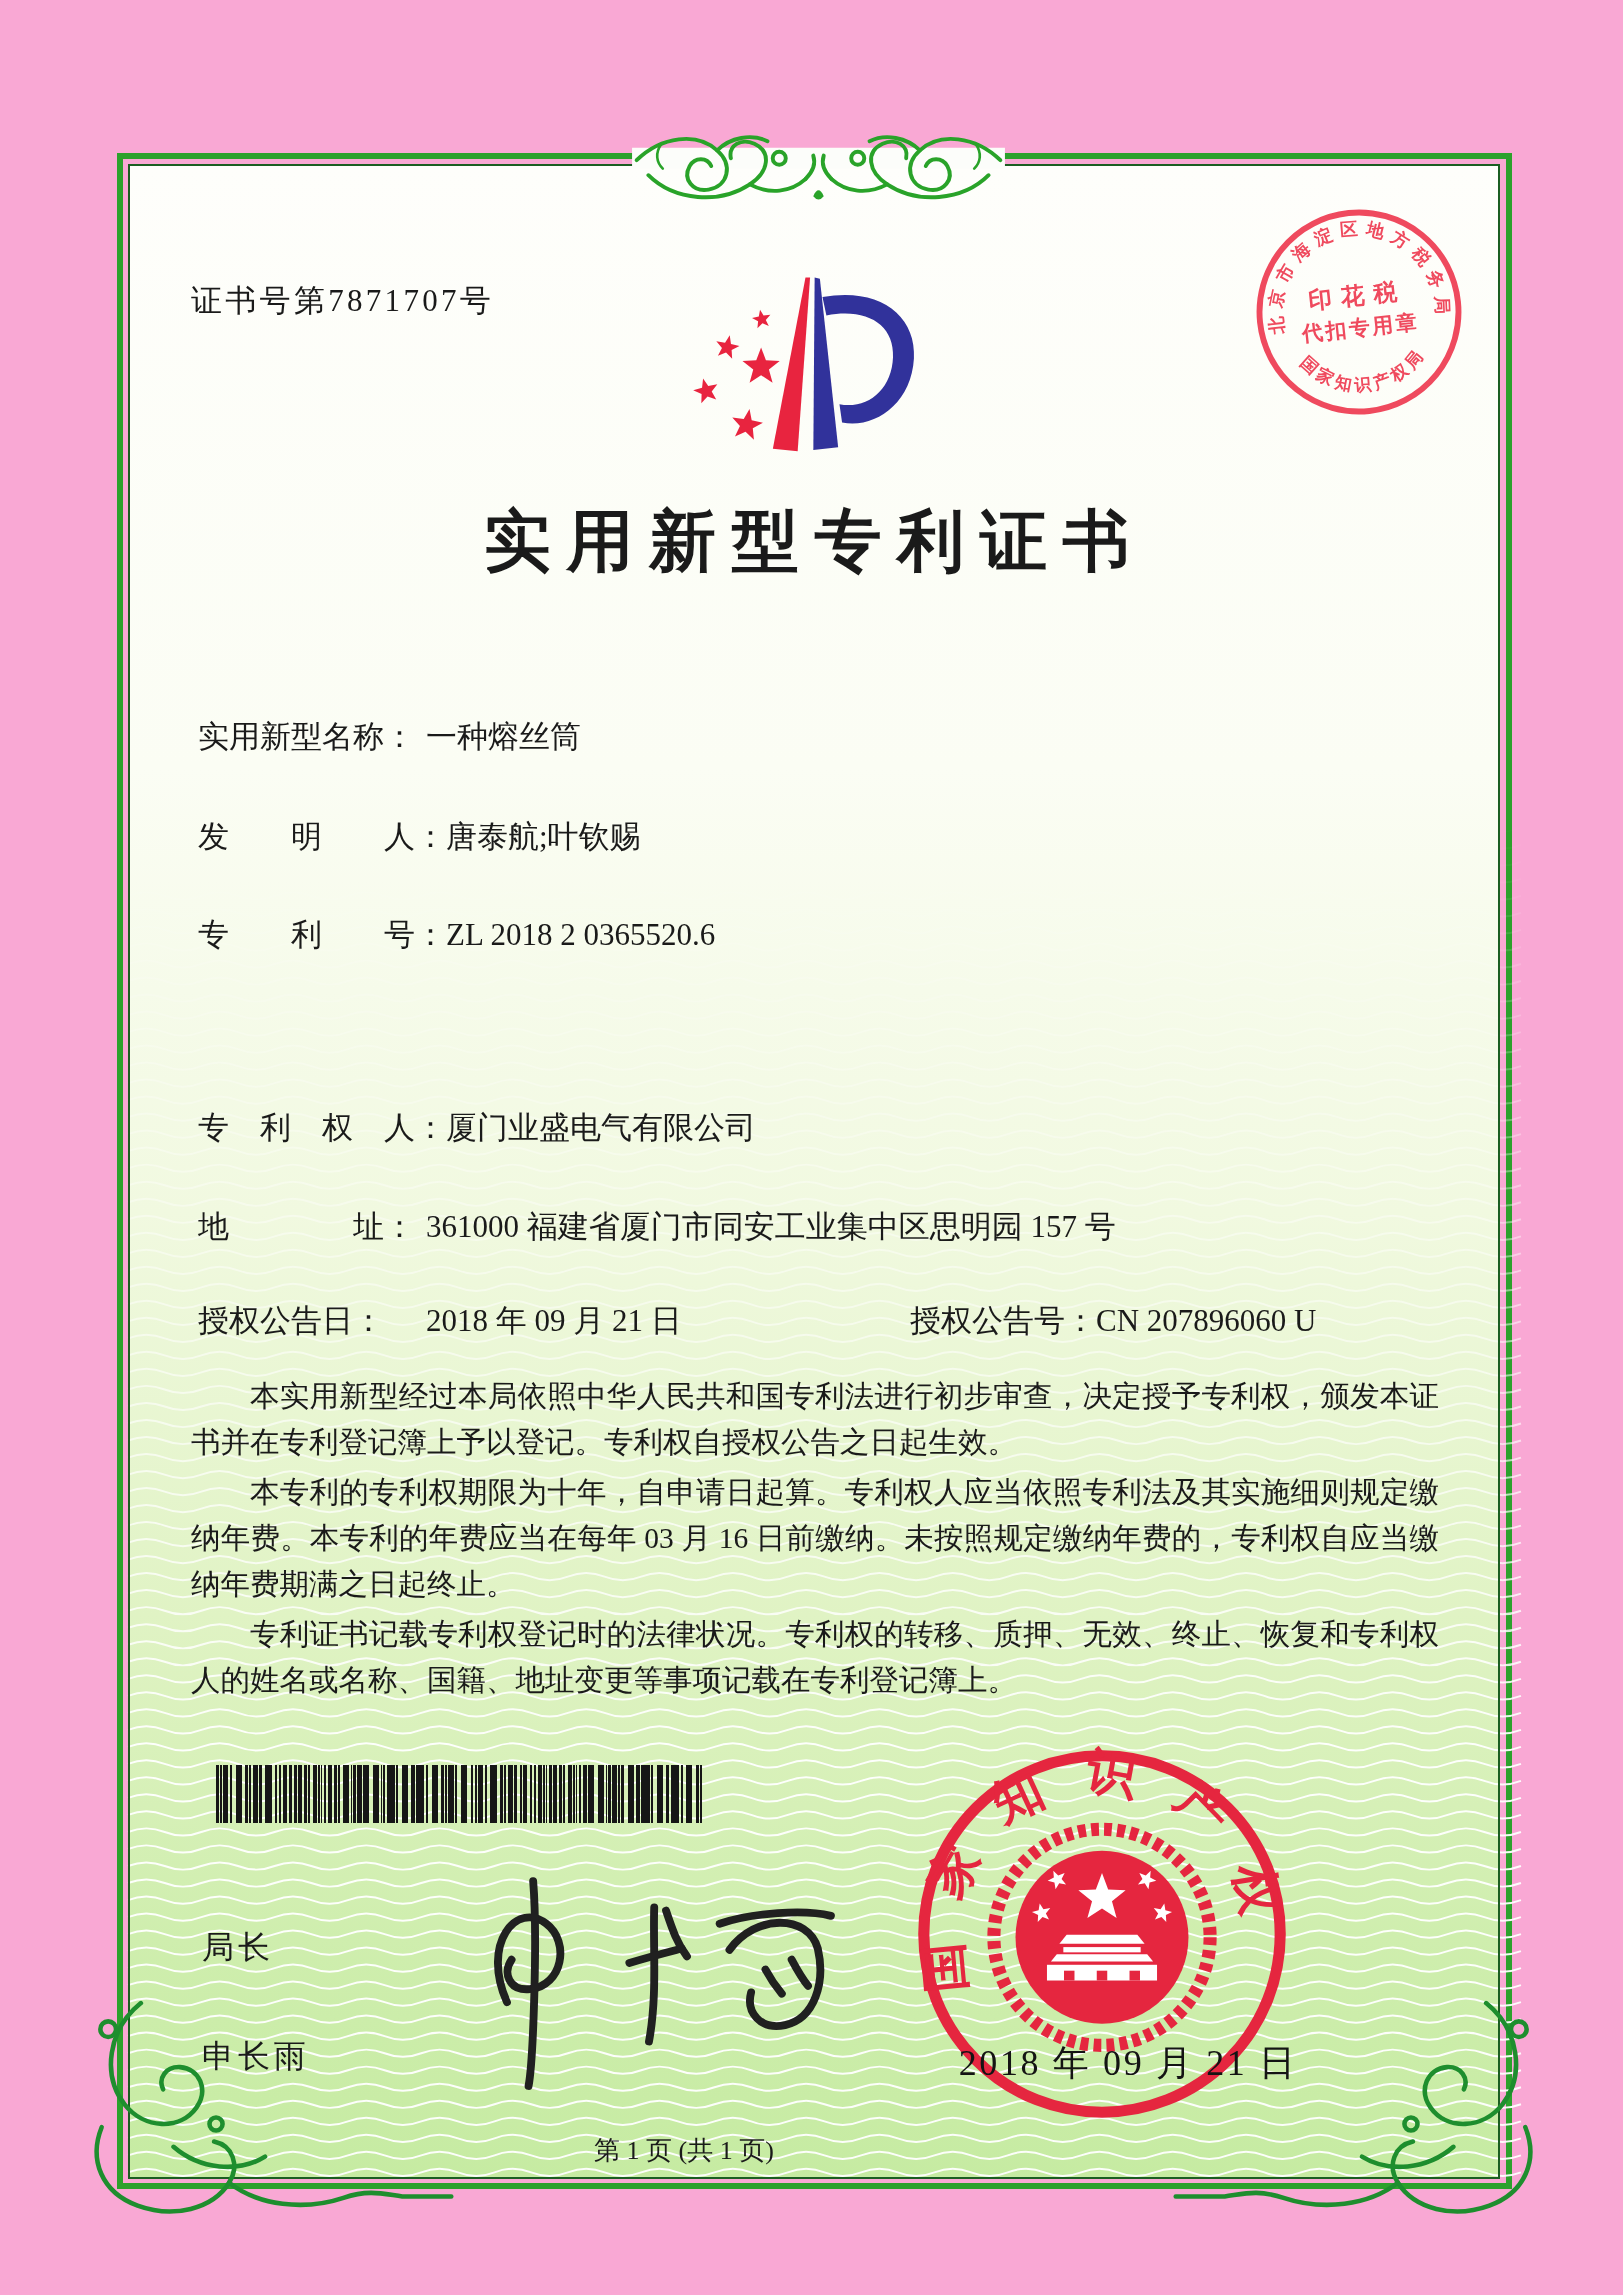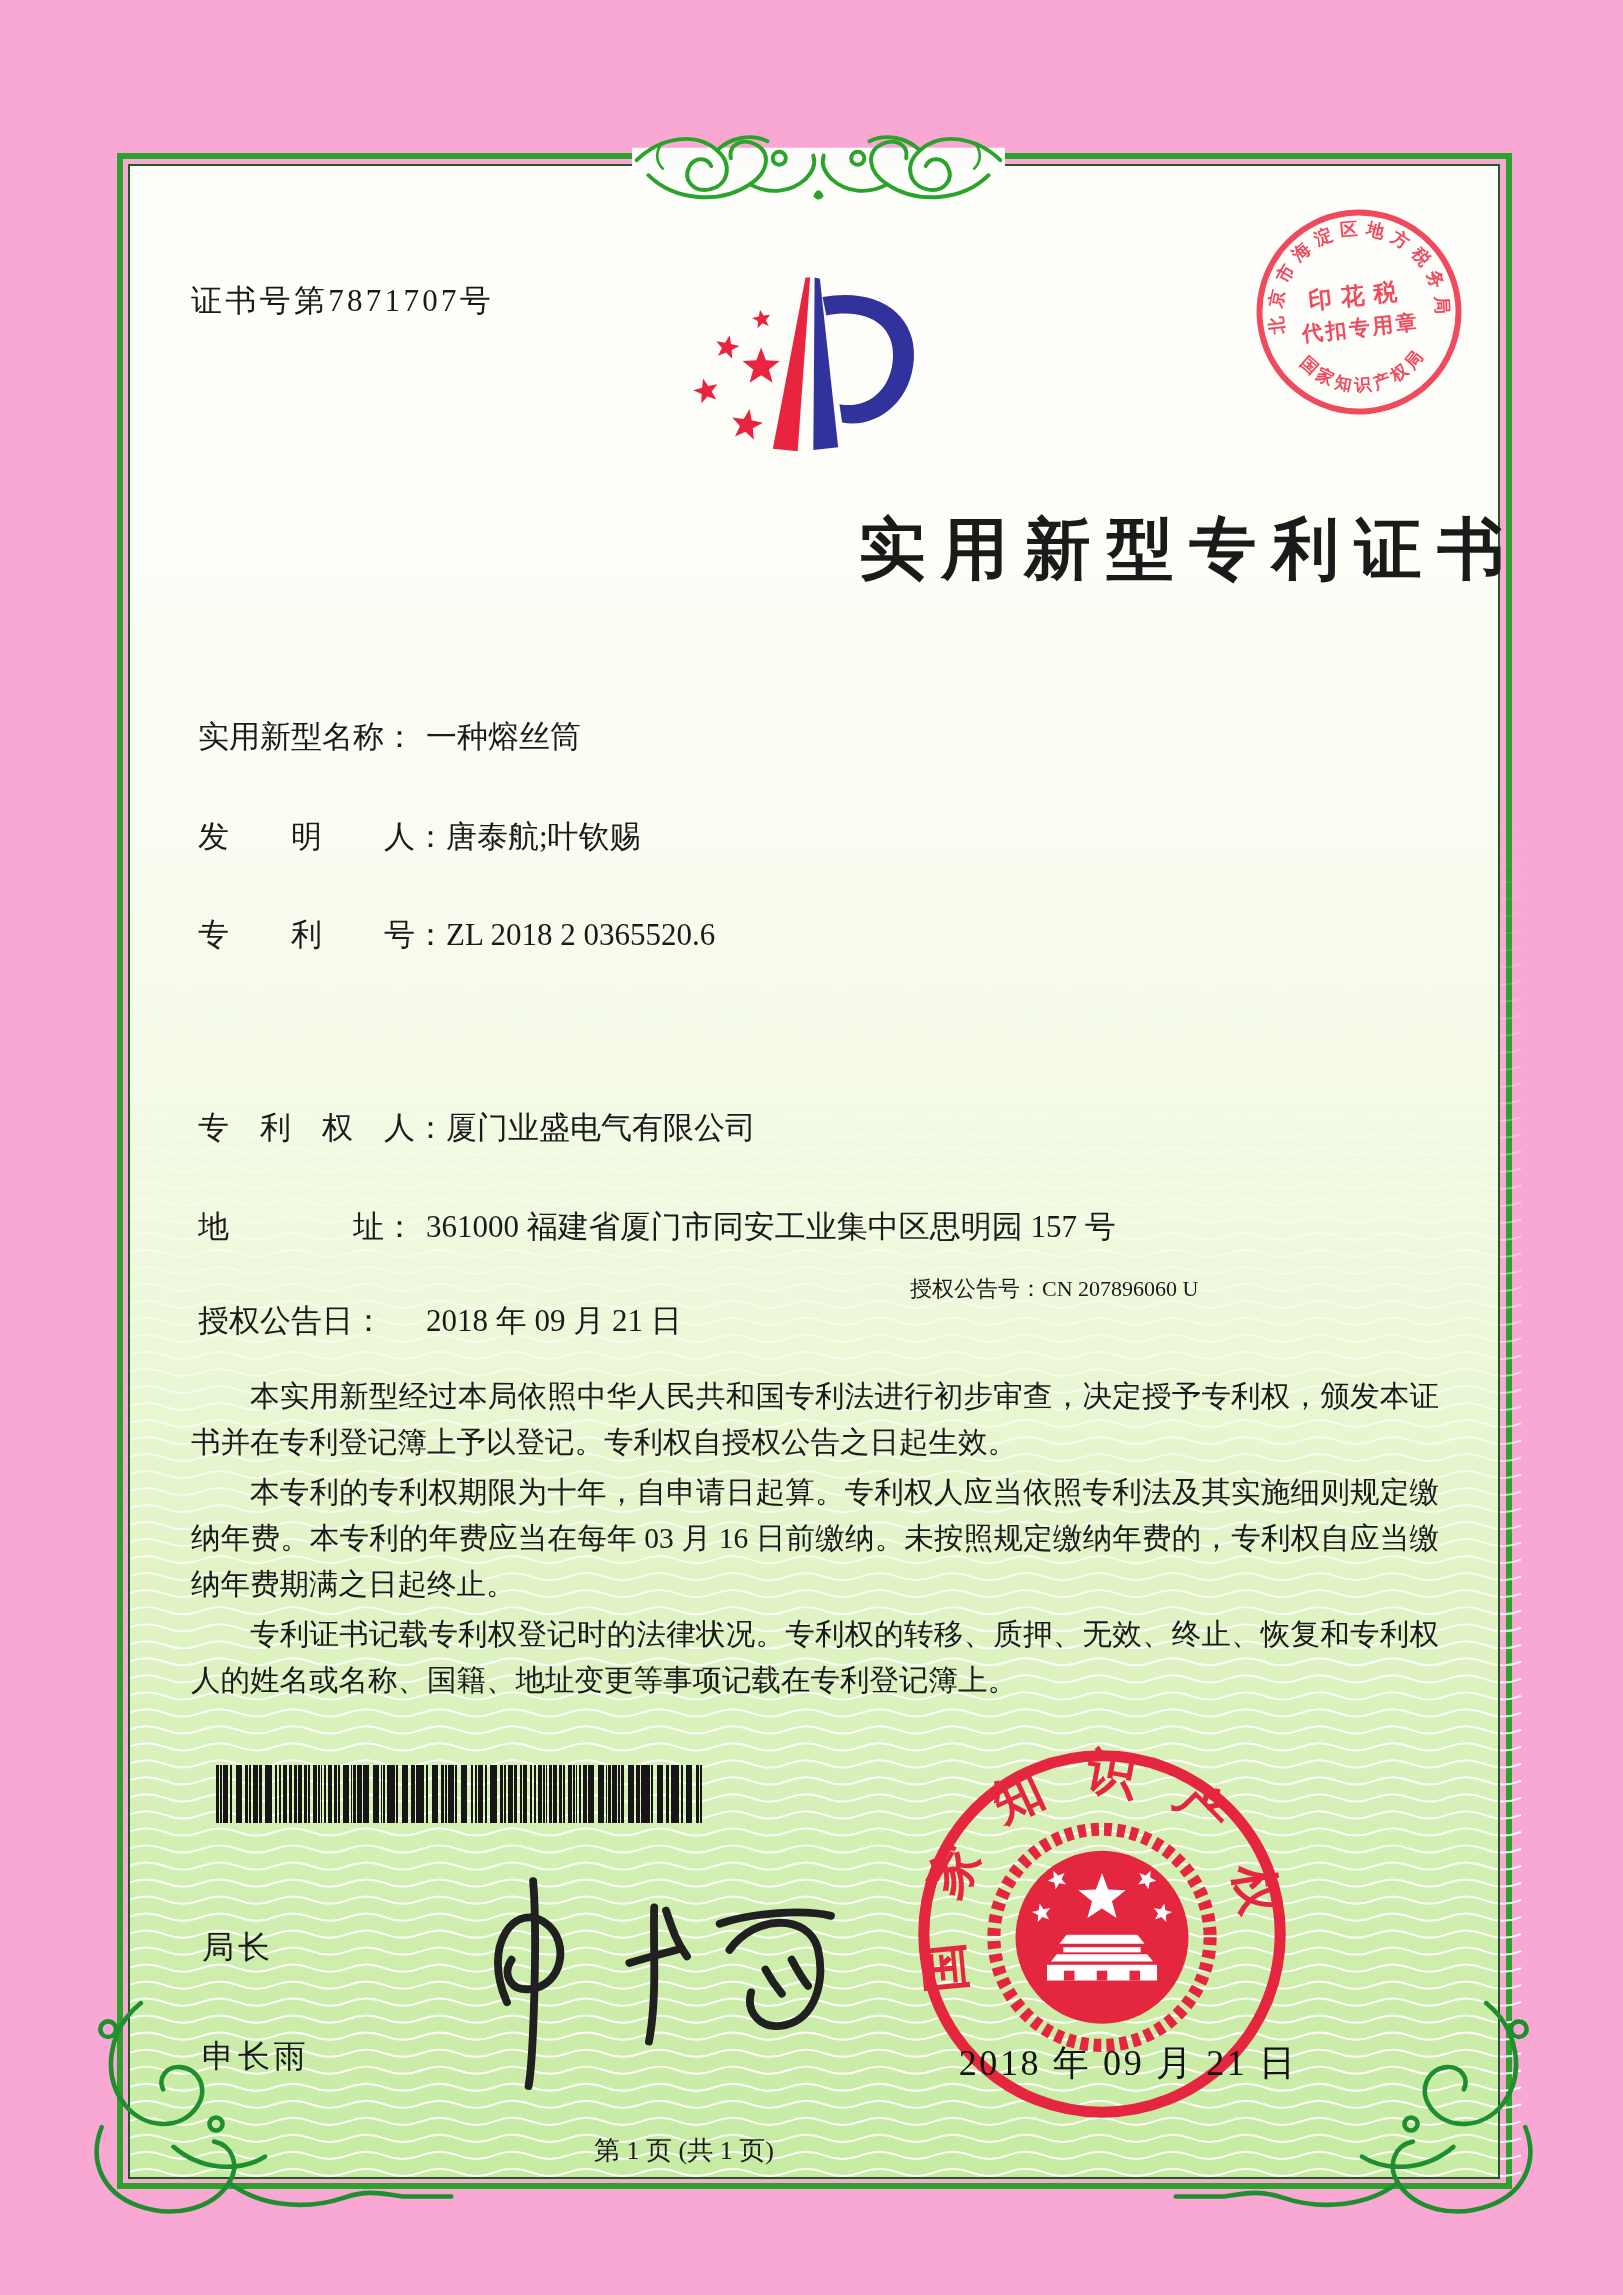--- a/index.html
+++ b/index.html
@@ -7,25 +7,25 @@
         font-family:"Liberation Serif","DejaVu Serif",serif;color:#1a1a1a;}
   .frame-outer{position:absolute;left:117px;top:153px;width:1395px;height:2036px;
         border:6.5px solid #2ca12c;box-sizing:border-box;}
   .cert-bg{position:absolute;left:128px;top:164px;width:1372px;height:2015px;
         background:linear-gradient(180deg,#fefefb 0%,#fbfdf4 30%,#f1f9e0 52%,#e0f3c4 72%,#cfeeae 88%,#c6ebA2 100%);}
   .cert-bg svg{position:absolute;left:0;top:0;}
   .frame-inner{position:absolute;left:128px;top:164px;width:1372px;height:2015px;
         border:2.6px solid #1b5e22;box-sizing:border-box;}
   .abs{position:absolute;}
   .cert-no{left:191px;top:280px;font-size:31px;letter-spacing:3.3px;}
-  .title{left:117px;top:496px;width:1395px;margin:8px;text-align:right;
+  .title{left:117px;top:496px;width:1395px;margin:0;text-align:center;
         font-size:67px;font-weight:700;letter-spacing:15.7px;}
   .row{left:198px;font-size:31px;white-space:nowrap;}
   .f-label{display:inline-block;min-width:228px;}
-  .grant-no{left:910px;top:1274px;font-size:22px;white-space:nowrap;}
+  .grant-no{left:910px;top:1300px;font-size:31px;white-space:nowrap;}
   .body-text{left:191px;top:1373px;width:1248px;font-size:29.5px;line-height:46px;text-align:justify;}
   .body-text p{margin:0 0 3.9px 0;text-indent:2em;}
   .barcode{left:216px;top:1765px;width:486px;height:58px;
     background:
       repeating-linear-gradient(90deg,#161616 0 2.6px,transparent 2.6px 3.9px,#161616 3.9px 5.9px,transparent 5.9px 9.2px,transparent 9.2px 9.8px),
       repeating-linear-gradient(90deg,#161616 0 1.3px,transparent 1.3px 7.2px,#161616 7.2px 11px,transparent 11px 15px);}
   .role{left:202px;top:1926px;font-size:32px;letter-spacing:3.9px;}
   .sig-name{left:202px;top:1999px;font-size:32px;letter-spacing:3.9px;margin-top:36px;}
   .footer{left:422px;top:2133px;width:524px;text-align:center;font-size:26px;}
   svg{overflow:visible;}

